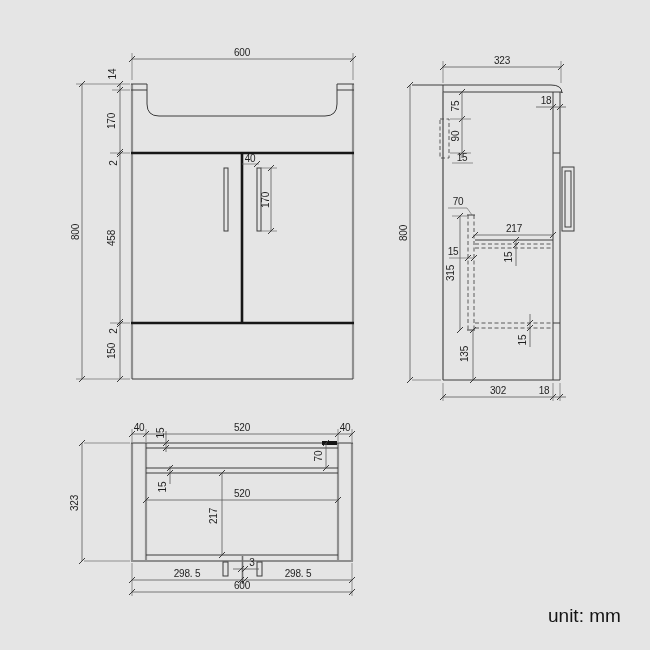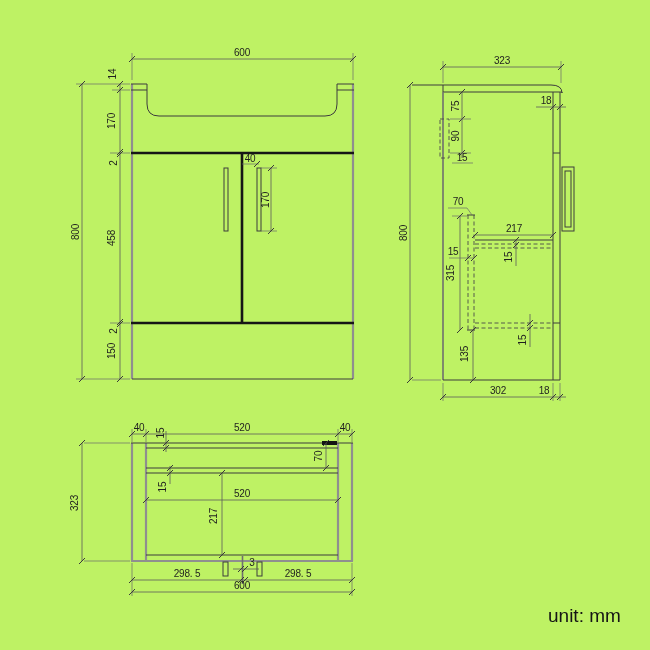--- a/index.html
+++ b/index.html
@@ -1,16 +1,16 @@
 <!DOCTYPE html>
 <html><head>
 <meta charset="utf-8">
 <style>
   html,body{margin:0;padding:0;background:#ffffff;}
-  .stage{position:relative;width:650px;height:650px;background:#bef264;overflow:hidden;}
+  .stage{position:relative;width:650px;height:650px;background:#e5e5e5;overflow:hidden;}
   svg{display:block;}
   .t{stroke:#3d3d3d;stroke-width:1;fill:none;}
   .m{stroke:#6f6f6f;stroke-width:1.6;fill:none;}
   .g{stroke:#8f8f8f;stroke-width:2.2;fill:none;}
   .k{stroke:#161616;stroke-width:2.6;fill:none;}
   .d{stroke:#5a5a5a;stroke-width:0.8;fill:none;}
   .e{stroke:#6a6a6a;stroke-width:0.7;fill:none;}
   .s{stroke:#3a3a3a;stroke-width:1;fill:none;}
   .dash{stroke:#4a4a4a;stroke-width:0.9;fill:none;stroke-dasharray:4 2.5;}
   text.dim{font-family:"Liberation Sans",sans-serif;font-size:10px;fill:#1f1f1f;

